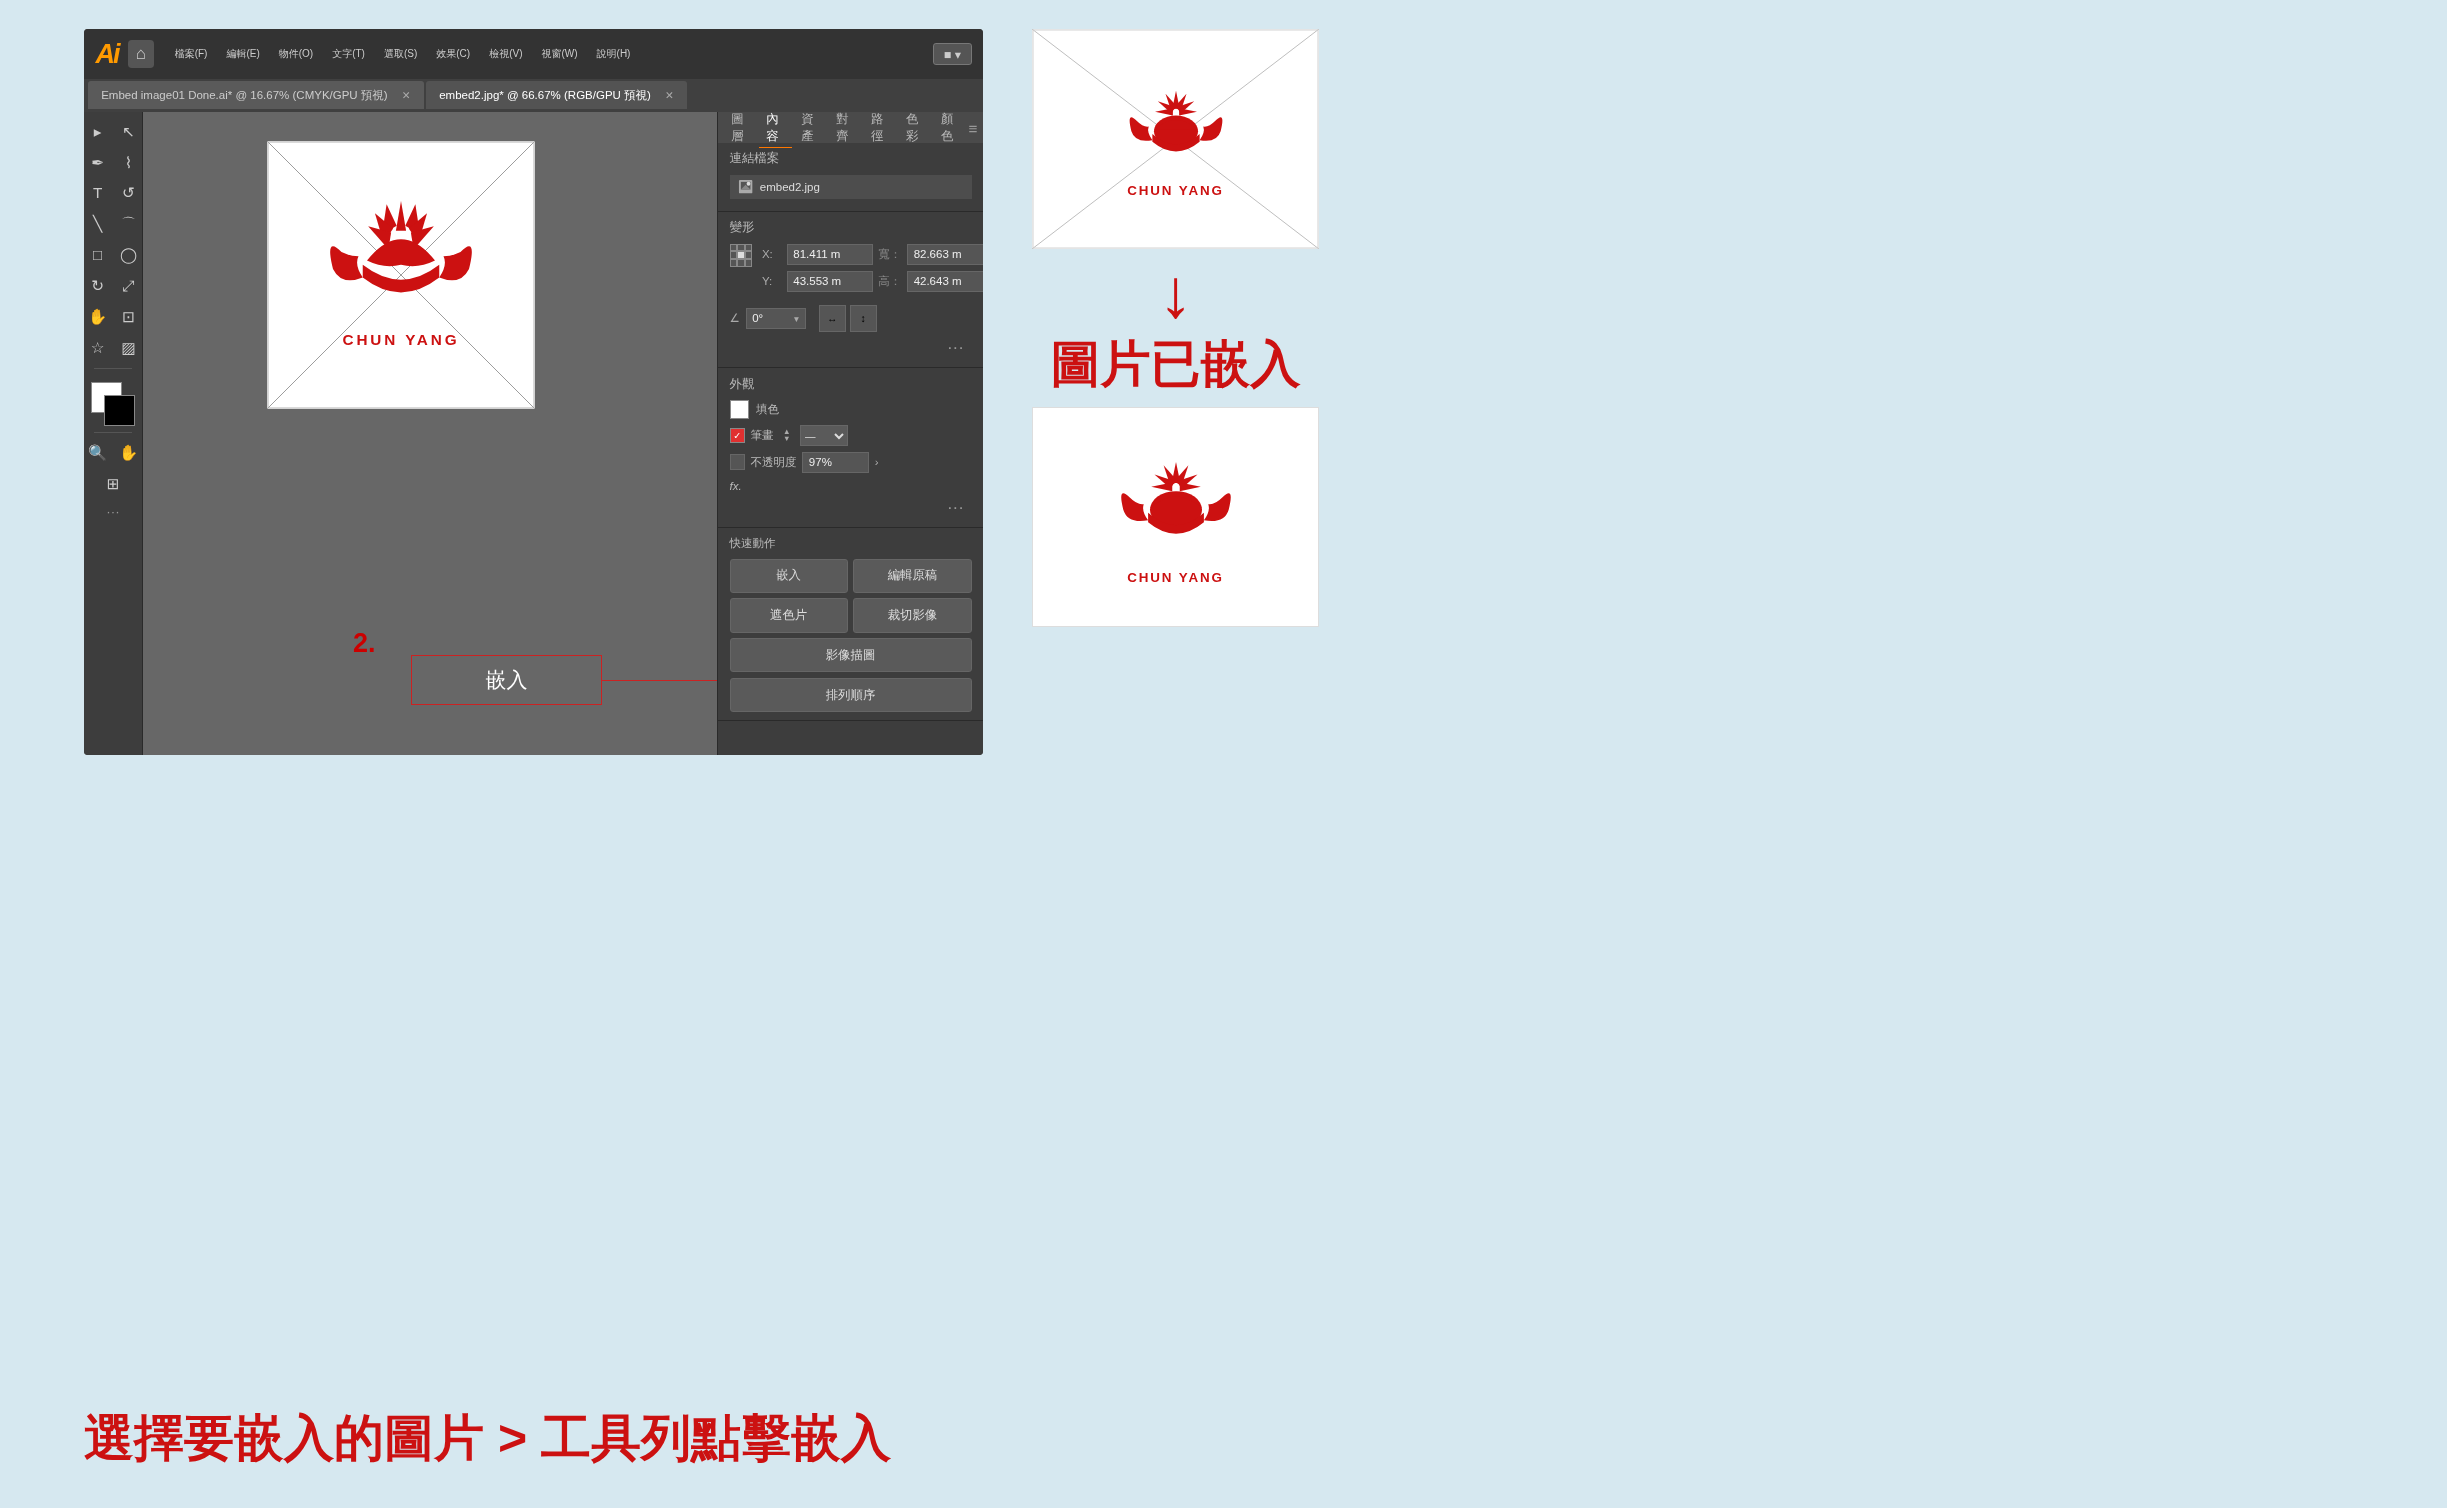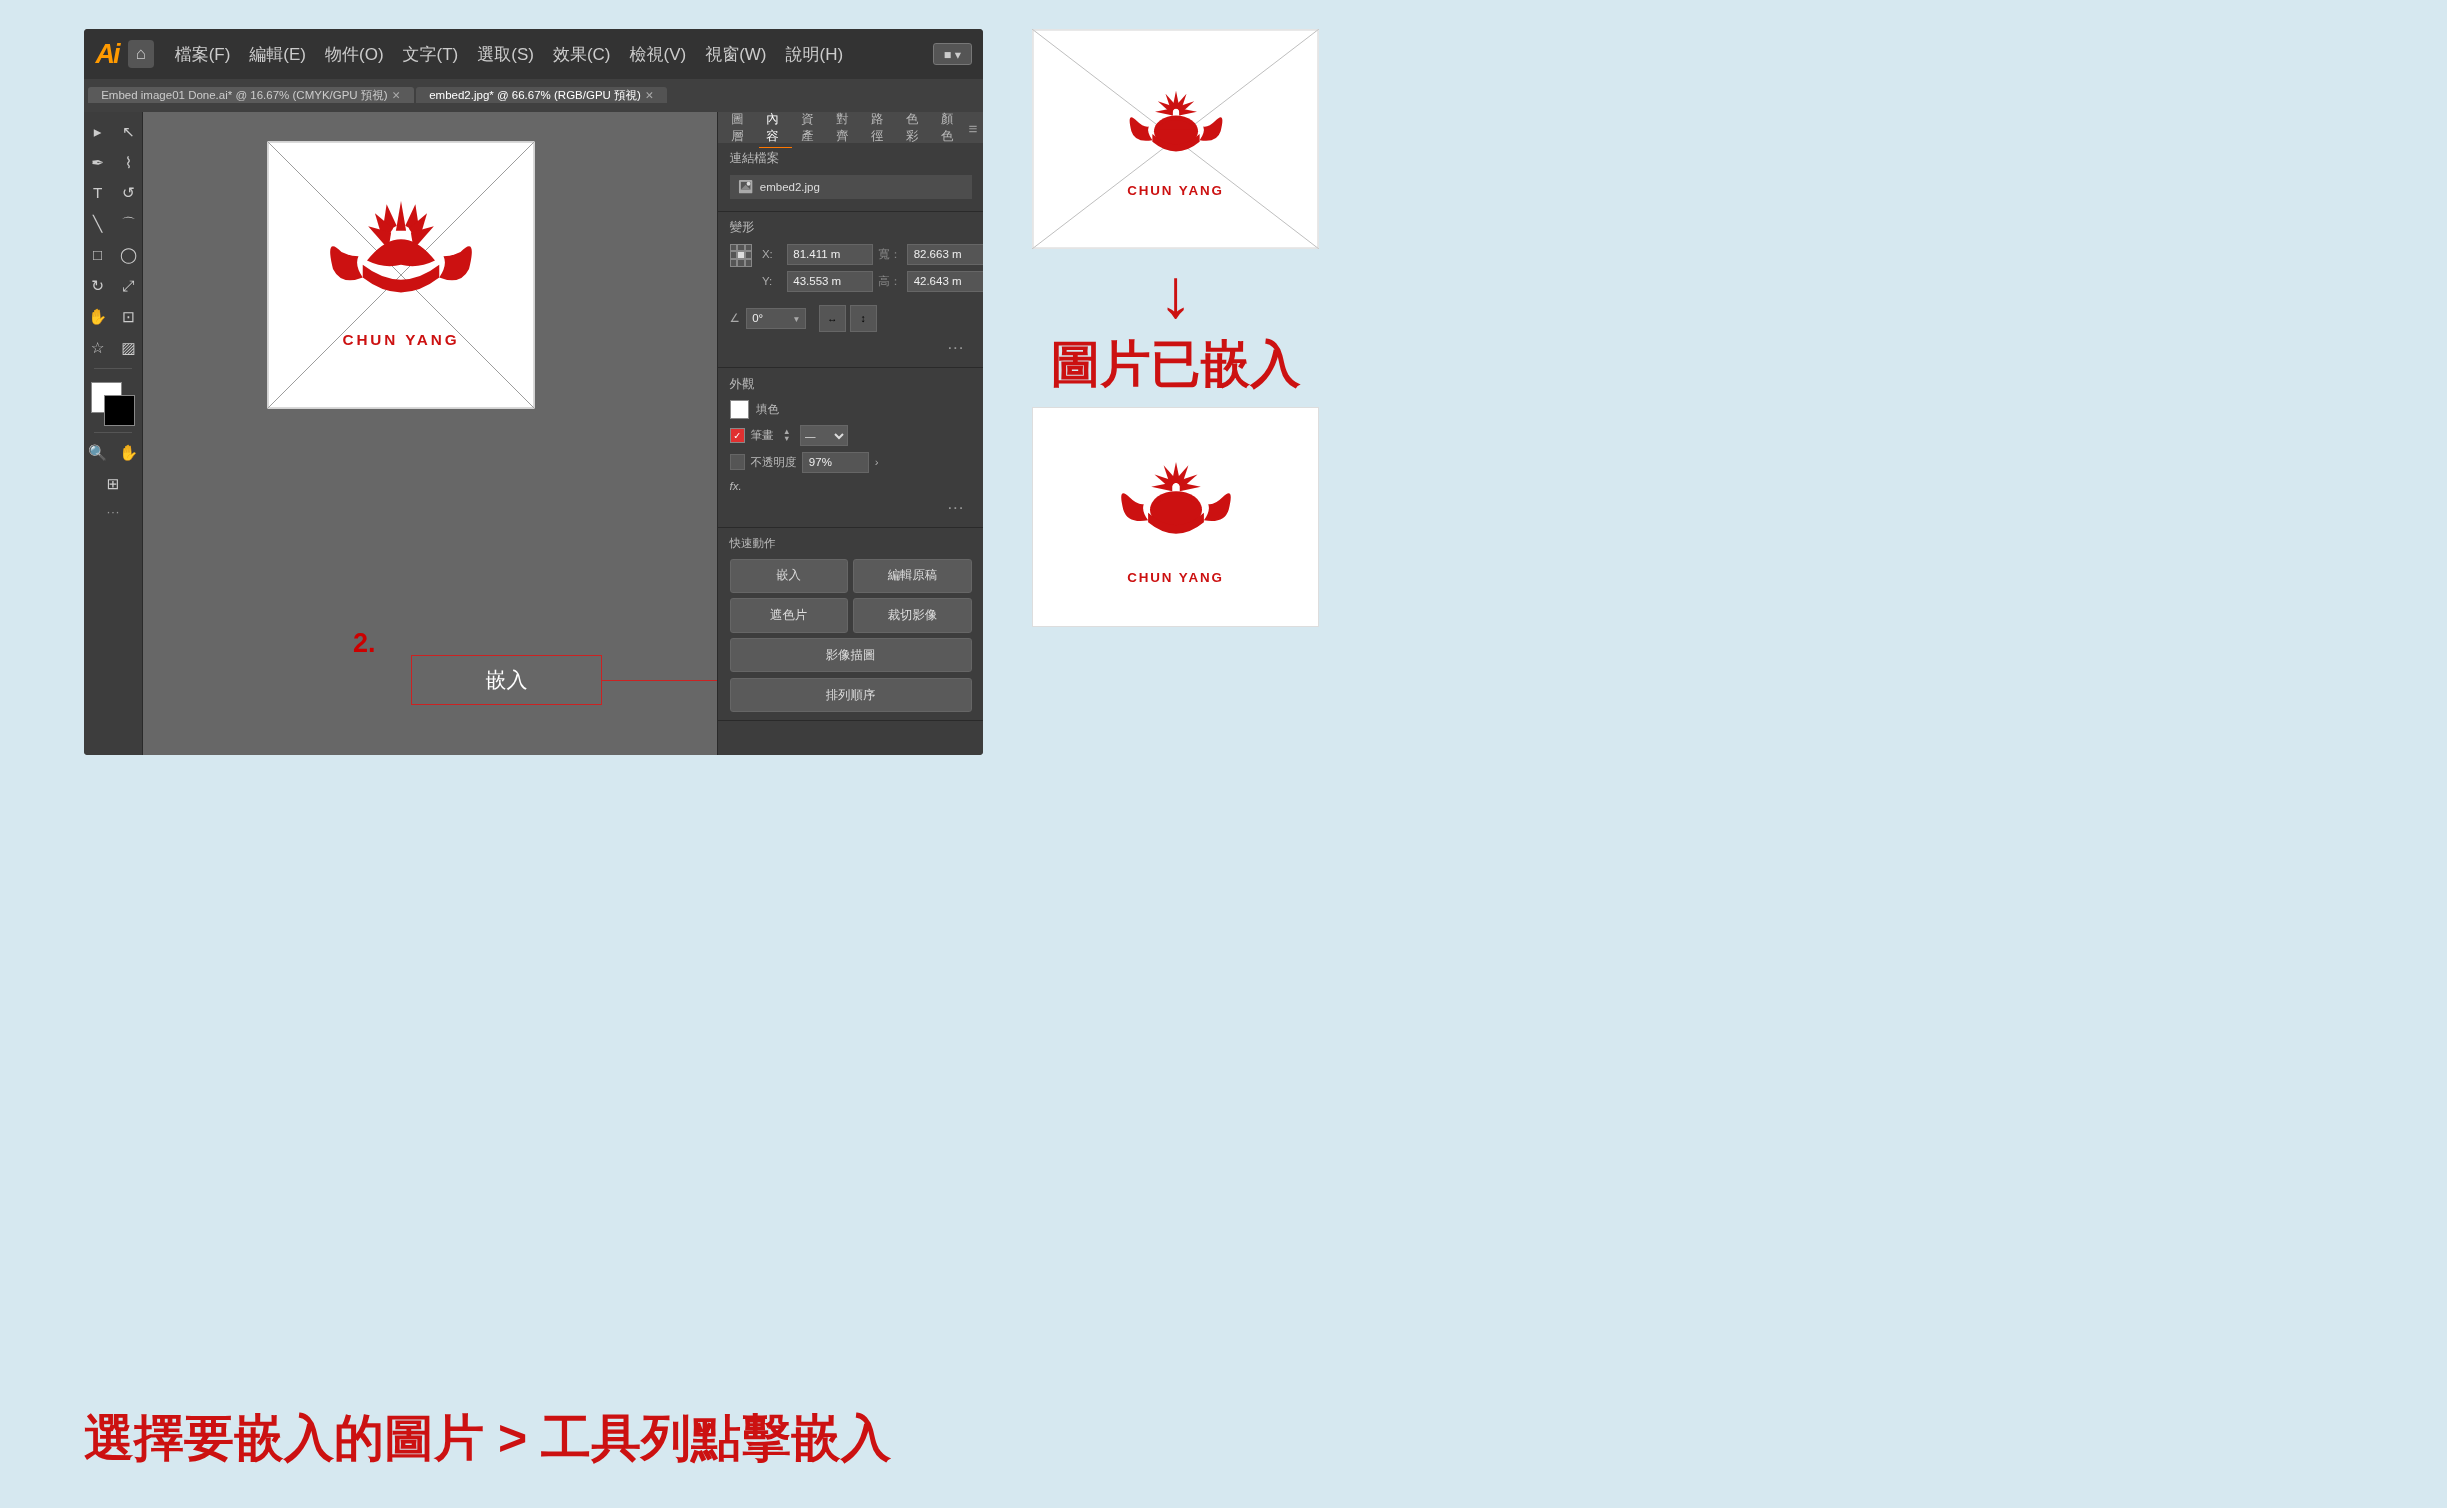--- a/index.html
+++ b/index.html
@@ -46,21 +46,21 @@
       border: none;
       border-radius: 3.8px;
       color: #ccc;
       font-size: 17px;
       padding: 3.8px 7.6px;
       cursor: pointer;
       margin-right: 9.6px;
     }
     .menu-item {
       color: #cccccc;
-      font-size: 17px;
+      font-size: 10px;
       padding: 3.8px 7.6px;
       cursor: pointer;
       white-space: nowrap;
     }
     .workspace-btn {
       margin-left: auto;
       background: #555;
       border: 1px solid #777;
       color: #ccc;
       font-size: 12.4px;
@@ -79,22 +79,22 @@
       gap: 1.9px;
     }
     .tab {
       display: flex;
       align-items: center;
       background: #5a5a5a;
       color: #cccccc;
       font-size: 11.5px;
       padding: 3.8px 13.4px;
       border-radius: 2.9px 2.9px 0 0;
-      gap: 4px;
-      height: 16px;
+      gap: 14px;
+      height: 28px;
       cursor: pointer;
     }
     .tab.active {
       background: #535353;
       color: #ffffff;
     }
     .tab-close {
       font-size: 10.5px;
       color: #aaa;
       cursor: pointer;

